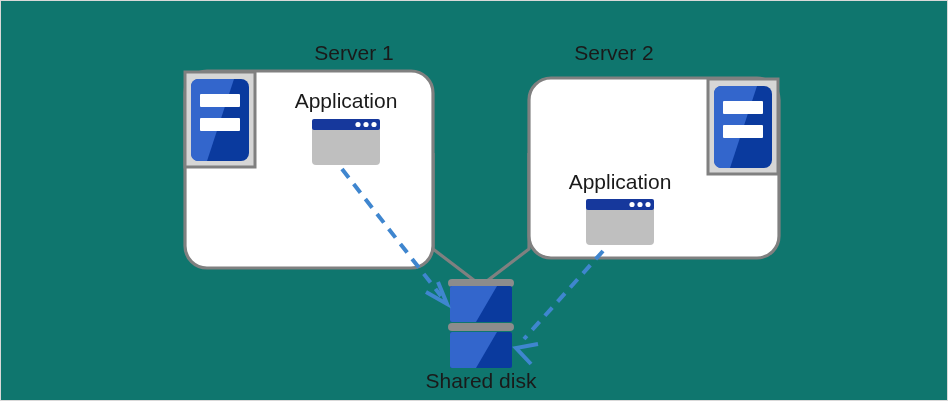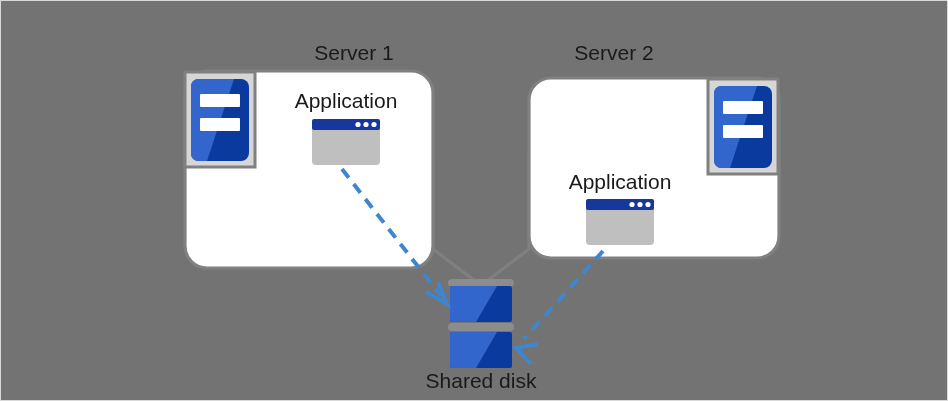--- a/index.html
+++ b/index.html
@@ -7,21 +7,21 @@
     padding: 0;
     background: #ffffff;
   }
   body {
     font-family: "Liberation Sans", sans-serif;
   }
   #canvas {
     position: relative;
     width: 948px;
     height: 401px;
-    background: #737373;
+    background: #0f766e;
     border: 1px solid #d9d9d9;
     box-sizing: border-box;
     overflow: hidden;
   }
   #diagram-svg {
     position: absolute;
     left: 0;
     top: 0;
     width: 948px;
     height: 401px;

